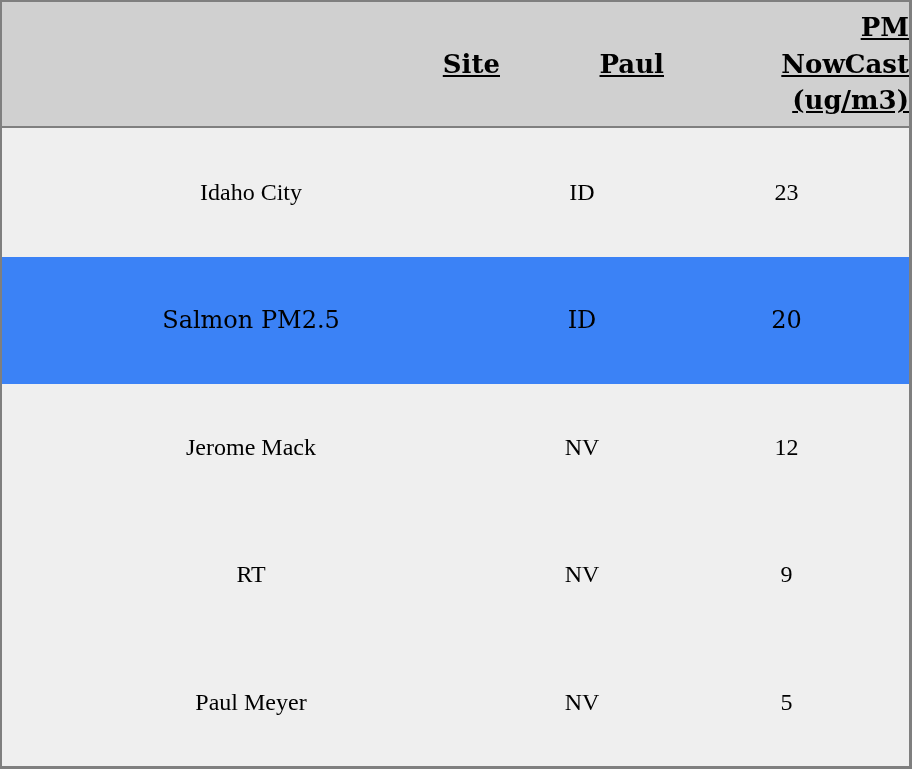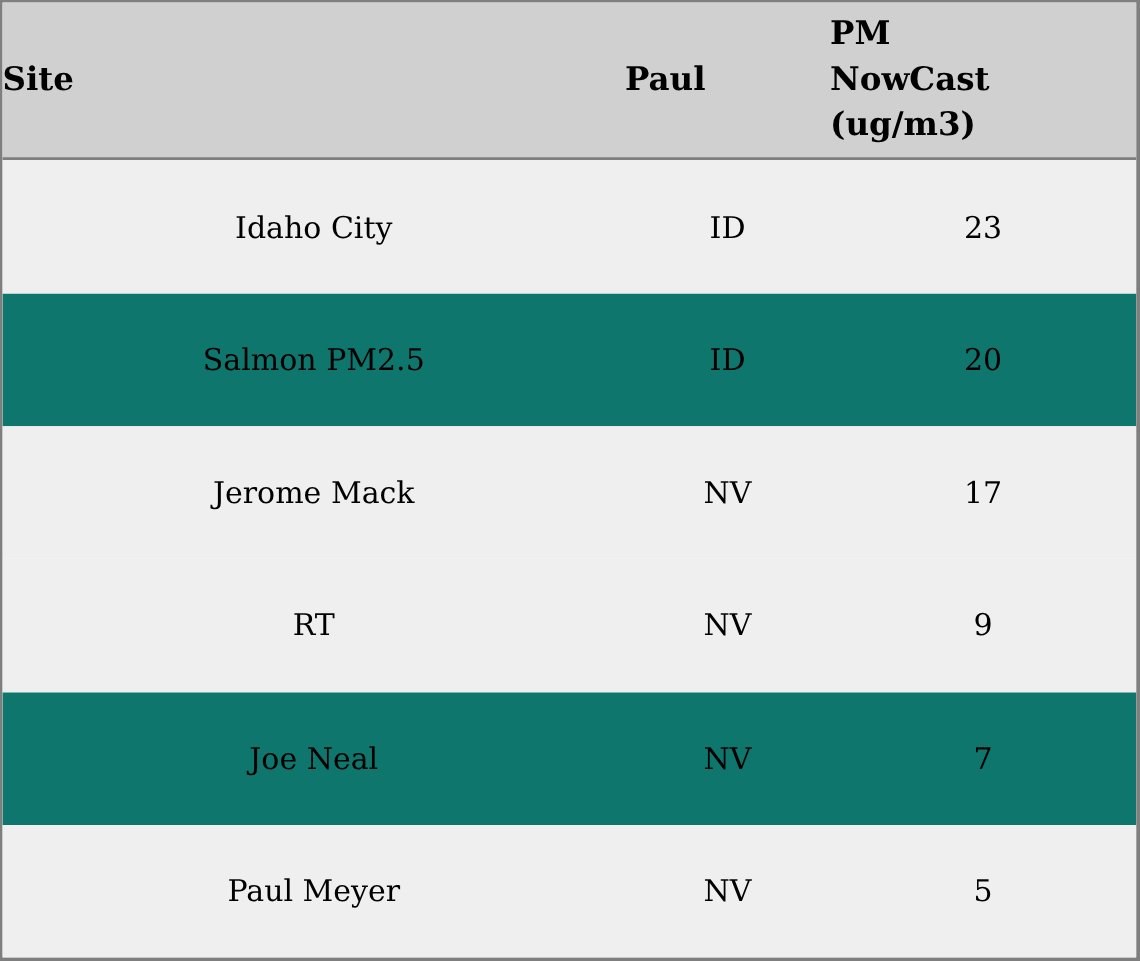--- a/index.html
+++ b/index.html
@@ -21,37 +21,38 @@
     width: 100%;
     height: 100%;
     border-collapse: collapse;
     table-layout: fixed;
   }
   table.sites th {
     background: #d0d0d0;
     height: 124px;
     font-size: 26px;
     font-weight: bold;
-    text-align: left;
+    text-align: right;
     vertical-align: middle;
     border-bottom: 2px solid #7f7f7f;
     white-space: pre-line;
     line-height: 1.42;
     padding: 0;
+    text-decoration: underline;
   }
   table.sites td {
     height: 58px;
     font-size: 24px;
     text-align: center;
     vertical-align: middle;
     padding: 0;
     white-space: nowrap;
   }
-  tr.row-odd  td { background: #efefef; }
-  tr.row-even td { background: #0f766e; }
+  tr.row-odd  td { background: #efefef; font-family: Liberation Serif, serif; }
+  tr.row-even td { background: #3b82f6; }
 </style>
 </head>
 <body>
 
 <div class="table-wrap">
   <table class="sites">
     <colgroup>
       <col style="width: 498px">
       <col style="width: 164px">
       <col style="width: 245px">
@@ -72,31 +73,26 @@
         <td>23</td>
       </tr>
       <tr class="row-even">
         <td>Salmon PM2.5</td>
         <td>ID</td>
         <td>20</td>
       </tr>
       <tr class="row-odd">
         <td>Jerome Mack</td>
         <td>NV</td>
-        <td>17</td>
+        <td>12</td>
       </tr>
       <tr class="row-odd">
         <td>RT</td>
         <td>NV</td>
         <td>9</td>
-      </tr>
-      <tr class="row-even">
-        <td>Joe Neal</td>
-        <td>NV</td>
-        <td>7</td>
       </tr>
       <tr class="row-odd">
         <td>Paul Meyer</td>
         <td>NV</td>
         <td>5</td>
       </tr>
     </tbody>
   </table>
 </div>
 

